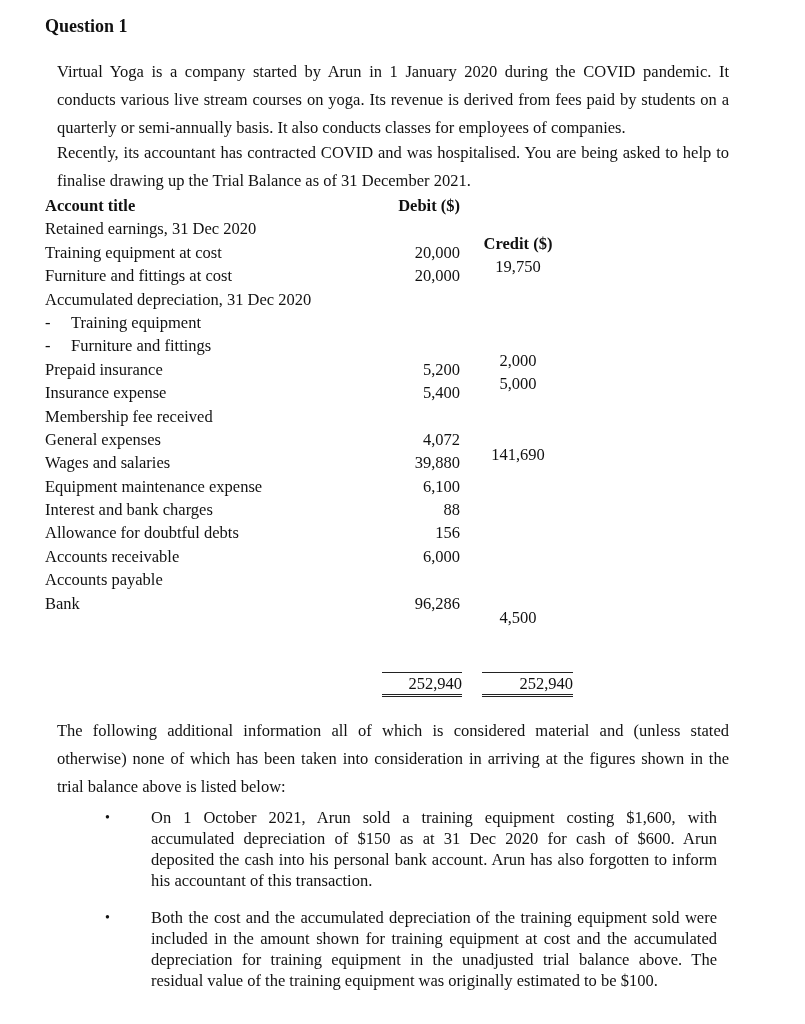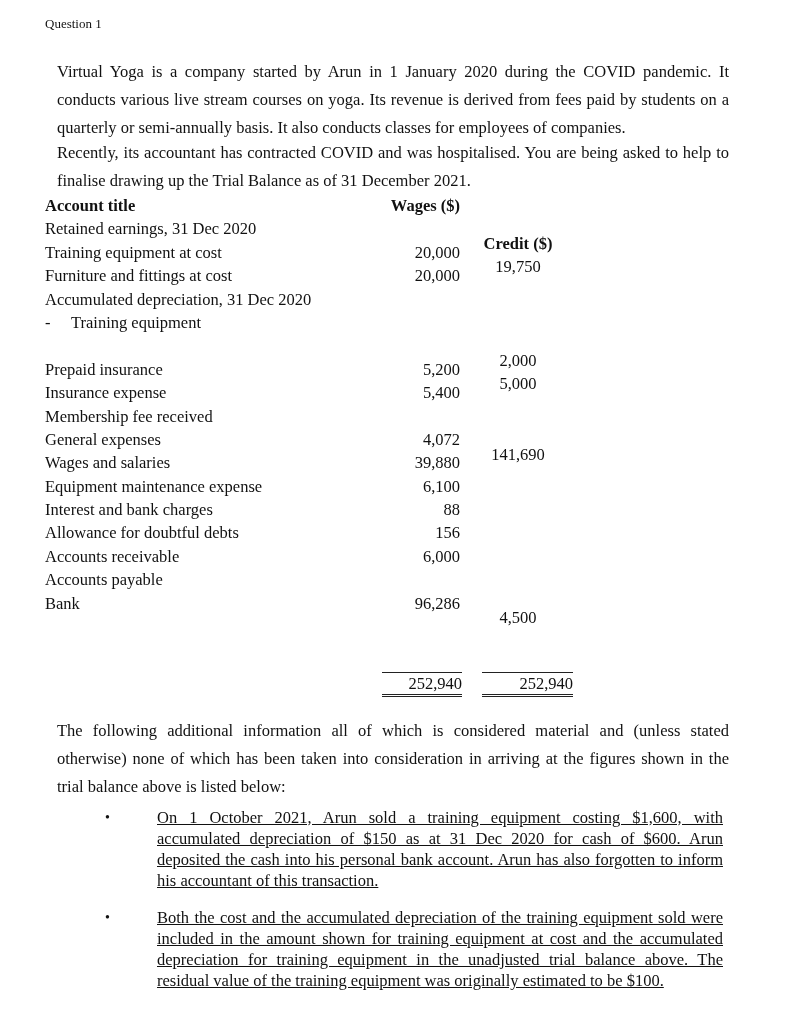--- a/index.html
+++ b/index.html
@@ -2,21 +2,21 @@
 <html><head>
 <meta charset="utf-8">
 <style>
   html, body { margin: 0; padding: 0; background: #ffffff; }
   body {
     width: 805px; height: 1024px; overflow: hidden; position: relative;
     font-family: "Liberation Serif", "DejaVu Serif", serif;
     color: #111; font-size: 16.5px;
   }
   .page { position: absolute; left: 45px; top: 0; width: 672px; }
-  .q-title { position: absolute; top: 16px; left: 0; font-weight: normal; font-size: 13px; }
+  .q-title { position: absolute; top: 16px; left: 0; font-weight: bold; font-size: 18px; }
   .para { position: absolute; left: 12px; width: 672px; line-height: 28px; text-align: justify; }
   .p1 { top: 58px; }
   .p2 { top: 139px; }
   .tb { position: absolute; left: 0; top: 194px; width: 530px; }
   .tb-row { position: relative; height: 23.4px; line-height: 23.4px; }
   .tb-row .title { position: absolute; left: 0; white-space: nowrap; }
   .tb-row .title.sub { left: 0; }
   .tb-row .title.sub .dash { display: inline-block; width: 26px; }
   .tb-row .debit { position: absolute; right: 115px; width: 100px; text-align: right; }
   .tb-row .credit { position: absolute; right: 7px; width: 100px; text-align: center; margin-top: 38px; }
@@ -24,36 +24,36 @@
   .tb-total-row { position: absolute; left: 0; top: 667px; width: 530px; height: 30px; text-decoration: underline; }
   .tb-total-row .debit-total, .tb-total-row .credit-total {
     position: absolute; top: 5px; height: 20px; line-height: 20px; text-align: right;
     border-top: 1.5px solid #222; border-bottom: 3px double #222; padding-top: 1px;
   }
   .tb-total-row .debit-total { left: 337px; width: 80px; padding-right: 0; }
   .tb-total-row .credit-total { left: 437px; width: 91px; }
   .p3 { top: 717px; }
   .bullet { position: absolute; left: 0; width: 672px; }
   .bullet .dot { position: absolute; left: 60px; top: 0; font-size: 14px; line-height: 21px; }
-  .bullet .text { position: absolute; left: 112px; width: 566px; line-height: 21px; text-align: justify; text-decoration: underline; }
+  .bullet .text { position: absolute; left: 106px; width: 566px; line-height: 21px; text-align: justify; }
   .b1 { top: 807px; }
   .b2 { top: 907px; }
 </style>
 </head>
 <body>
 
 <div class="page">
   <div class="q-title">Question 1</div>
   <div class="para p1">Virtual Yoga is a company started by Arun in 1 January 2020 during the COVID pandemic. It conducts various live stream courses on yoga.  Its revenue is derived from fees paid by students on a quarterly or semi-annually basis. It also conducts classes for employees of companies.</div>
   <div class="para p2">Recently, its accountant has contracted COVID and was hospitalised. You are being asked to help to finalise drawing up the Trial Balance as of 31 December 2021.</div>
 
   <div class="tb">
     <div class="tb-row tb-head">
       <span class="title">Account title</span>
-      <span class="debit">Wages ($)</span>
+      <span class="debit">Debit ($)</span>
       <span class="credit">Credit ($)</span>
     </div>
     <div id="tb-body">
         <div class="tb-row">
           <span class="title">Retained earnings, 31 Dec 2020</span>
           <span class="debit"></span>
           <span class="credit">19,750</span>
         </div>
         <div class="tb-row">
           <span class="title">Training equipment at cost</span>
@@ -69,20 +69,21 @@
           <span class="title">Accumulated depreciation, 31 Dec 2020</span>
           <span class="debit"></span>
           <span class="credit"></span>
         </div>
         <div class="tb-row">
           <span class="title sub"><span class="dash">-</span><span>Training equipment</span></span>
           <span class="debit"></span>
           <span class="credit">2,000</span>
         </div>
         <div class="tb-row">
+          <span class="title sub"><span class="dash">-</span><span>Furniture and fittings</span></span>
           <span class="debit"></span>
           <span class="credit">5,000</span>
         </div>
         <div class="tb-row">
           <span class="title">Prepaid insurance</span>
           <span class="debit">5,200</span>
           <span class="credit"></span>
         </div>
         <div class="tb-row">
           <span class="title">Insurance expense</span>

